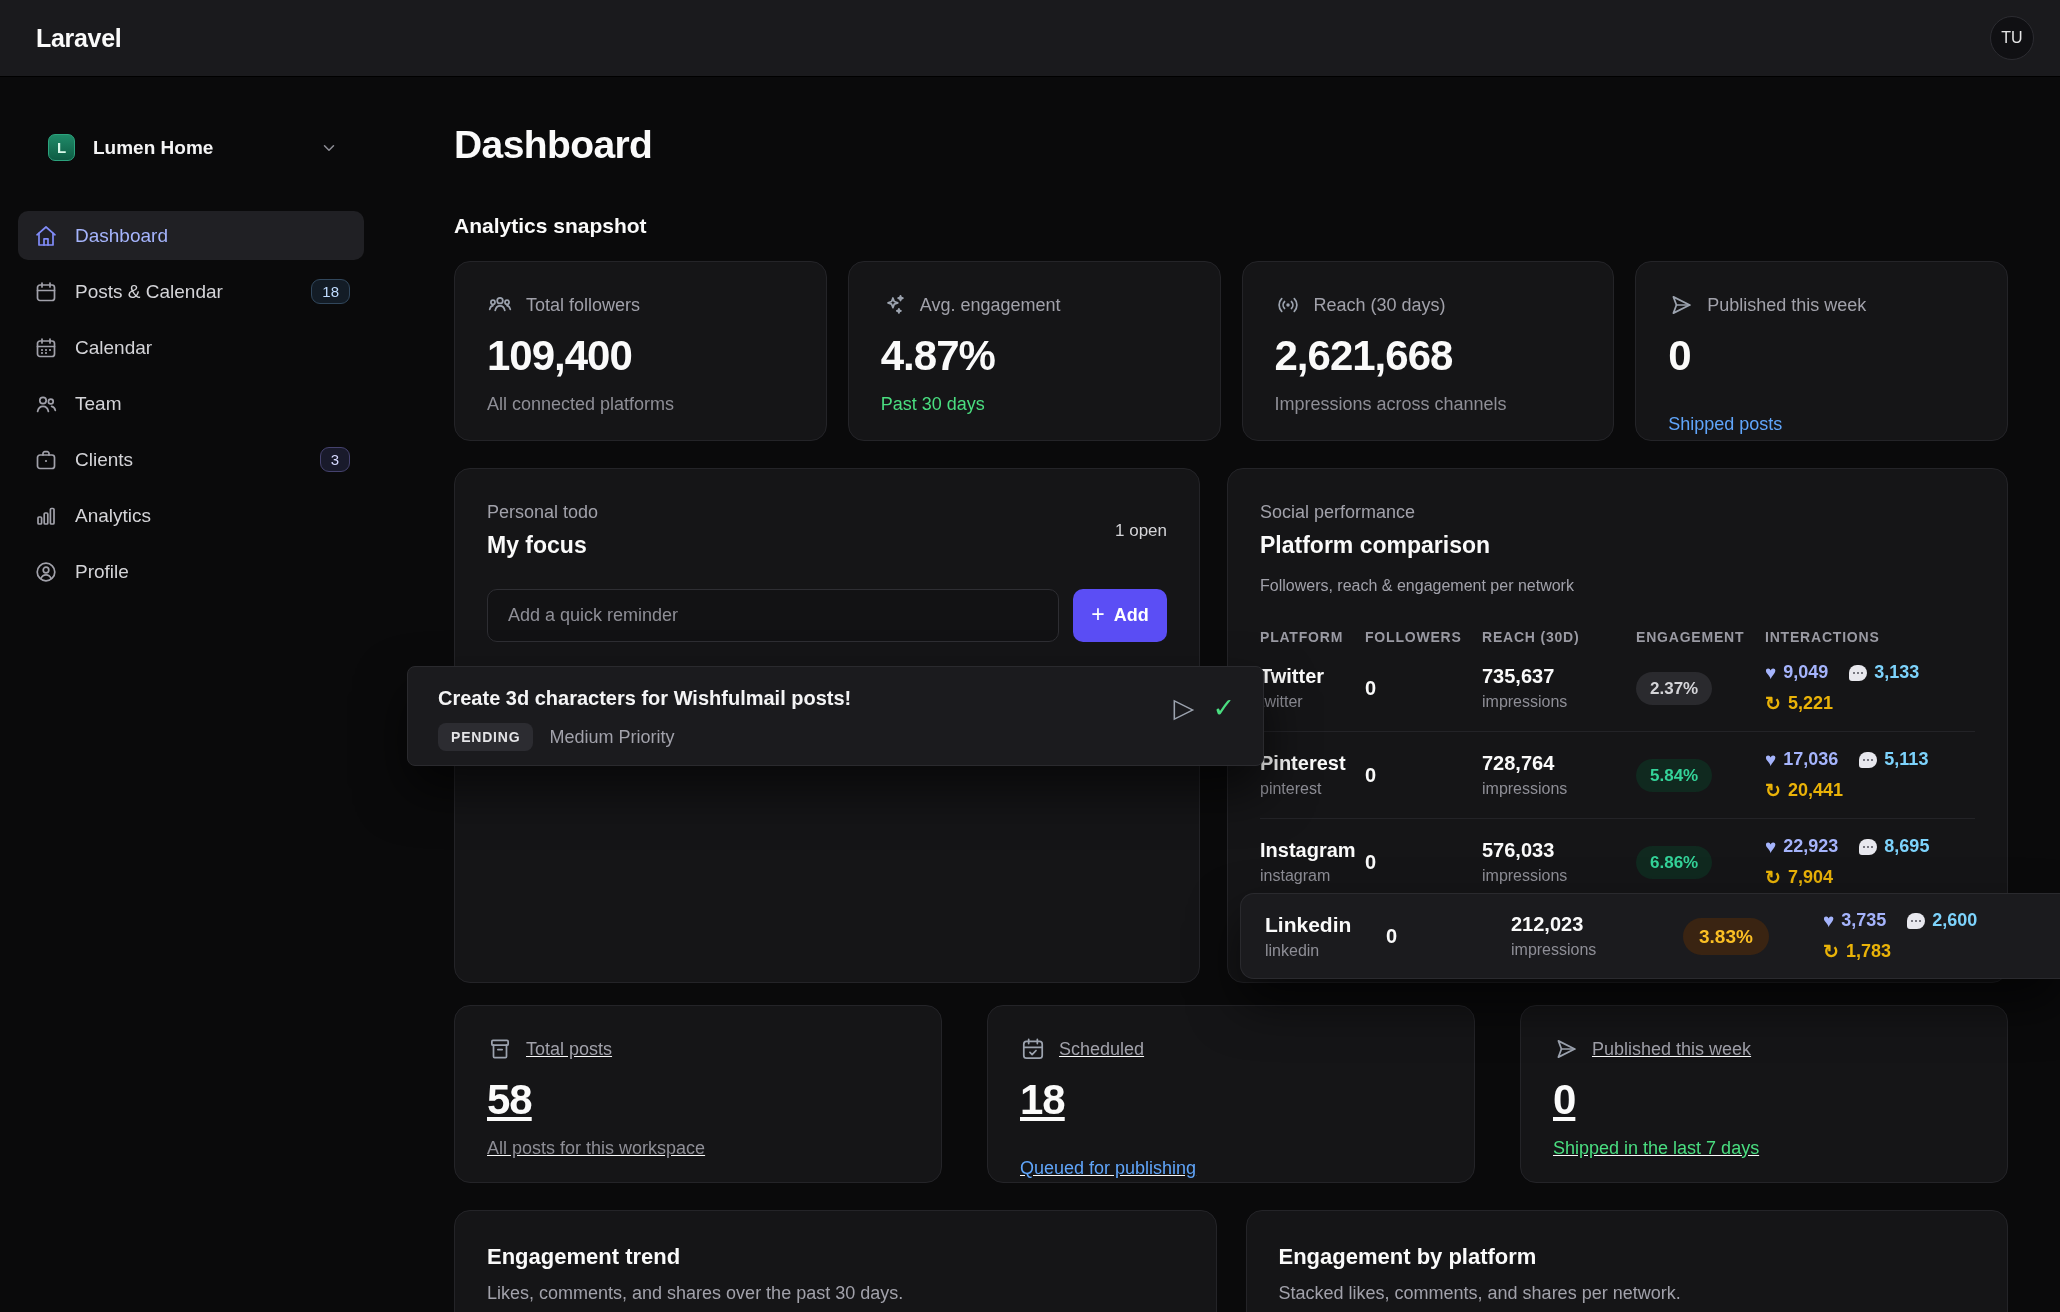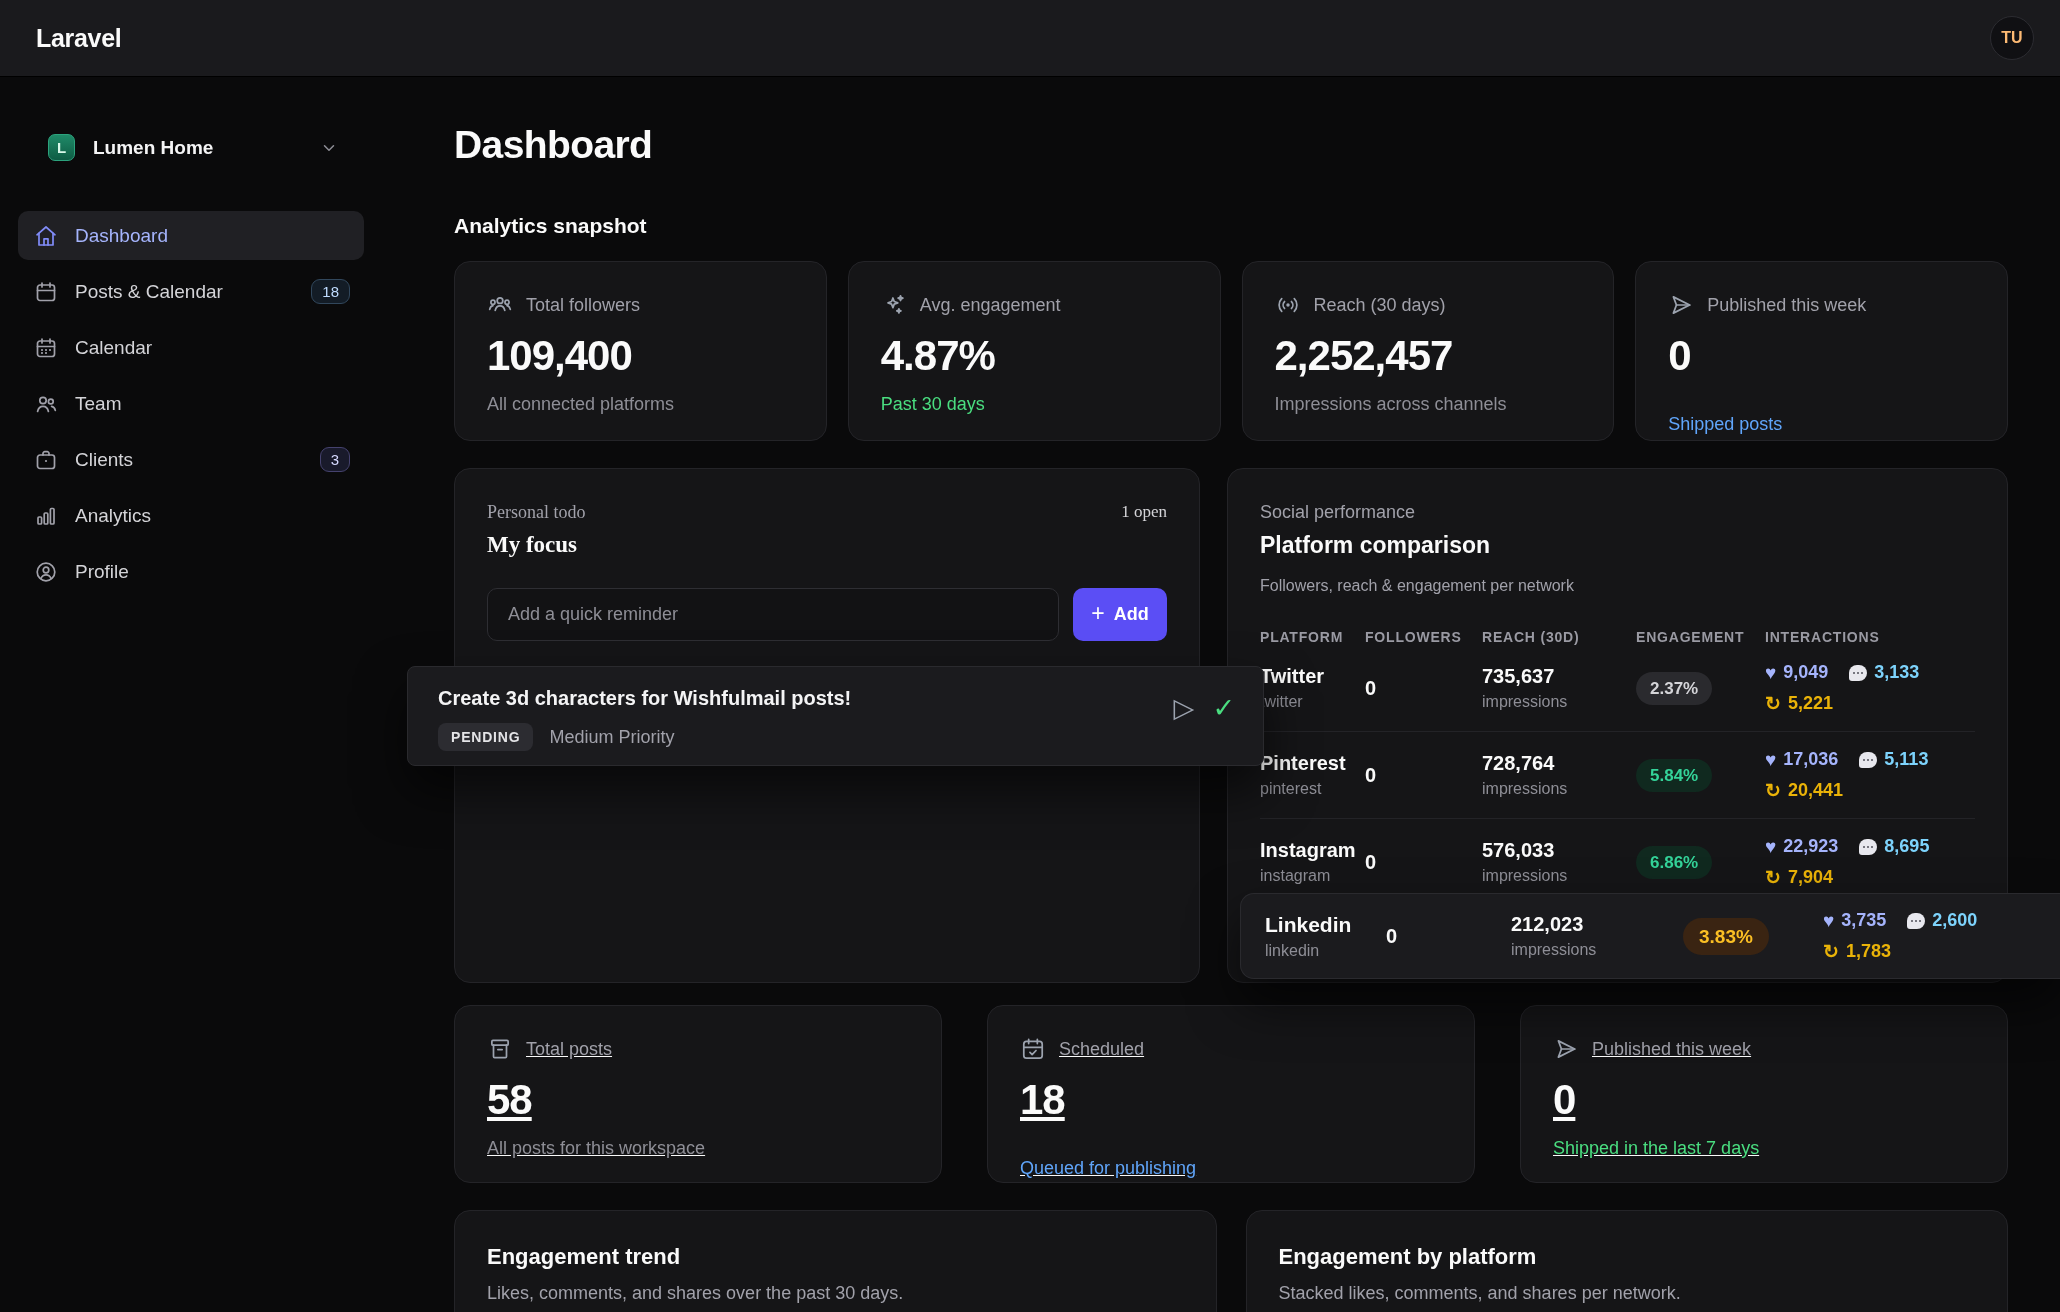--- a/index.html
+++ b/index.html
@@ -5,21 +5,21 @@
   html,body{margin:0;padding:0;background:#000;}
   *{box-sizing:border-box;}
   #app{position:relative;width:2060px;height:1312px;overflow:hidden;background:#0a0a0b;
        font-family:"Liberation Sans",sans-serif;color:#fafafa;}
 
   
   .topbar{height:77px;background:#1a1a1d;border-bottom:1px solid #000;
           display:flex;align-items:center;justify-content:space-between;padding:0 26px 0 36px;}
   .brand{font-size:25px;font-weight:700;letter-spacing:-0.3px;}
   .avatar{width:44px;height:44px;border-radius:50%;background:#101013;border:1px solid #2c2c31;
-          display:flex;align-items:center;justify-content:center;font-size:16px;font-weight:700;color:#fdba74;}
+          display:flex;align-items:center;justify-content:center;font-size:16px;font-weight:400;color:#e5e5e5;}
 
   
   .body{display:flex;height:1235px;}
   .sidebar{width:368px;flex:none;padding:57px 4px 0 18px;}
   .main{flex:1;padding:46px 52px 0 86px;}
 
   
   .workspace{display:flex;align-items:center;gap:18px;padding-left:30px;margin-bottom:50px;cursor:pointer;}
   .ws-badge{width:27px;height:27px;border-radius:7px;background:linear-gradient(180deg,#1f8a68,#0e5c44);
             border:1px solid #2ca37d;display:flex;align-items:center;justify-content:center;
@@ -52,21 +52,21 @@
   .stat-sub{font-size:18px;margin-top:14px;}
   .sub-gray{color:#8e8e96;} .sub-green{color:#4ade80;} .sub-blue{color:#60a5fa;margin-top:34px;}
 
   
   .mid-row{display:flex;gap:27px;margin-top:27px;height:515px;}
   .todo-card{width:746px;flex:none;padding:33px 32px;position:relative;}
   .social-card{flex:1;padding:33px 32px;position:relative;overflow:hidden;}
 
   .eyebrow{font-size:18px;color:#a1a1aa;}
   .card-title{font-size:23px;font-weight:700;margin-top:9px;}
-  .todo-head{display:flex;justify-content:space-between;align-items:flex-start;font-family:Liberation Serif, serif;}
+  .todo-head{display:flex;justify-content:space-between;align-items:center;}
   .open-count{font-size:17px;color:#d4d4d8;}
 
   .todo-input-row{display:flex;gap:14px;margin-top:30px;}
   .todo-input{flex:1;height:53px;background:#121214;border:1px solid #2e2e33;border-radius:10px;
               padding:0 20px;font-size:18px;color:#e4e4e7;outline:none;font-family:inherit;}
   .todo-input::placeholder{color:#8e8e96;}
   .add-btn{width:94px;height:53px;background:#5b4ef5;border:none;border-radius:10px;color:#fff;
            font-size:18px;font-weight:600;display:flex;align-items:center;justify-content:center;gap:9px;
            cursor:pointer;font-family:inherit;}
   .add-plus{font-size:23px;font-weight:400;line-height:1;margin-top:-2px;}
@@ -277,21 +277,21 @@
           <div class="stat-head">
             <span class="sicon">
               <svg width="26" height="26" viewBox="0 0 24 24" fill="none" stroke="currentColor" stroke-width="1.6" stroke-linecap="round" stroke-linejoin="round">
                   <circle cx="12" cy="12" r="1.6" fill="currentColor" stroke="none"></circle>
                   <path d="M8.8 8.8a4.6 4.6 0 0 0 0 6.4M15.2 8.8a4.6 4.6 0 0 1 0 6.4"></path>
                   <path d="M6.2 6.2a8.2 8.2 0 0 0 0 11.6M17.8 6.2a8.2 8.2 0 0 1 0 11.6"></path>
                 </svg>
             </span>
             <span>Reach (30 days)</span>
           </div>
-          <div class="stat-value">2,252,457</div>
+          <div class="stat-value">2,621,668</div>
           <div class="stat-sub sub-gray">Impressions across channels</div>
         </div>
 
         <div class="card stat-card">
           <div class="stat-head">
             <span class="sicon">
               <svg width="26" height="26" viewBox="0 0 24 24" fill="none" stroke="currentColor" stroke-width="1.6" stroke-linecap="round" stroke-linejoin="round">
                   <path d="M5 4.5 20 12 5 19.5l2.8-7.5L5 4.5z"></path>
                   <path d="M7.8 12H20"></path>
                 </svg>

